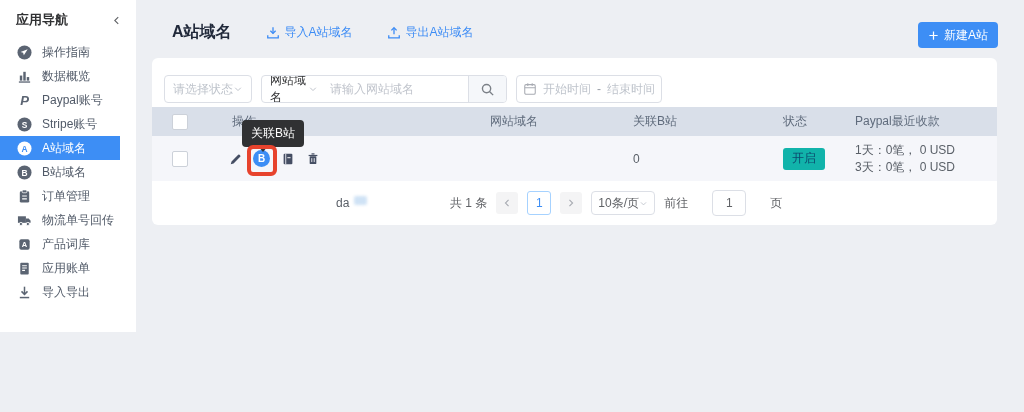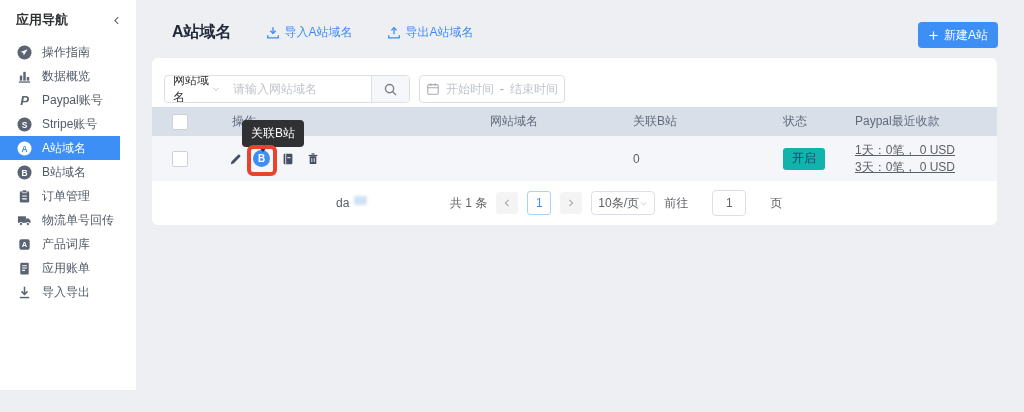--- a/index.html
+++ b/index.html
@@ -1,20 +1,20 @@
 <!DOCTYPE html>
 <html><head>
 <meta charset="utf-8">
 <style>
   html,body{margin:0;padding:0;}
   body{font-family:"Liberation Sans","DejaVu Sans",sans-serif;}
   .app{position:relative;width:1024px;height:412px;background:#edeff3;overflow:hidden;font-size:12px;color:#606266;}
 
   
-  .sidebar{position:absolute;left:0;top:0;width:136px;height:390px;background:#fff;}
+  .sidebar{position:absolute;left:0;top:0;width:136px;height:332px;background:#fff;}
   .sb-head{display:flex;justify-content:space-between;align-items:center;padding:11px 14px 8px 16px;}
   .sb-title{font-size:13px;font-weight:bold;color:#303133;}
   .sb-collapse{color:#606266;display:flex;cursor:pointer;}
   .sb-nav{margin-top:3px;}
   .sb-item{display:flex;align-items:center;gap:10px;height:24px;padding-left:17px;width:103px;color:#515a68;cursor:pointer;}
   .sb-item .ic{width:15px;height:15px;display:flex;align-items:center;justify-content:center;color:#5b6472;flex:none;}
   .sb-item.active{background:#3d8ef5;color:#fff;}
   .sb-item.active .ic{color:#fff;}
   svg .cl{fill:#fff;}
   .sb-item.active svg .cl{fill:#3d8ef5;}
@@ -48,21 +48,21 @@
   .trow{position:absolute;left:0;top:78px;width:845px;height:45px;background:#f5f6fa;color:#5a6068;}
   .cell{position:absolute;top:0;height:100%;display:flex;align-items:center;}
   .c-cb{left:20px;} .c-ops{left:80px;} .c-name{left:184px;margin-top:44px;} .c-domain{left:338px;}
   .c-linked{left:481px;} .c-status{left:631px;} .c-paypal{left:703px;}
   .cb{width:14px;height:14px;background:#fff;border:1px solid #ccd1d9;border-radius:2px;cursor:pointer;}
   .trow .c-ops{left:76px;gap:10px;}
   .act{display:flex;align-items:center;justify-content:center;width:15px;height:16px;color:#454e63;cursor:pointer;}
   .b-circle{width:17px;height:17px;border-radius:50%;background:#3d8ef5;color:#fff;font-size:10px;font-weight:bold;display:flex;align-items:center;justify-content:center;cursor:pointer;}
   .blur-blob{display:inline-block;border-radius:2px;filter:blur(1.5px);margin-left:5px;}
   .tag{min-width:42px;height:22px;padding:0 8px;box-sizing:border-box;background:#11b3aa;border-radius:3px;color:#0c4a6e;display:flex;align-items:center;justify-content:center;}
-  .paypal-lines{line-height:17px;text-decoration:underline;}
+  .paypal-lines{line-height:17px;}
 
   
   .pager{position:absolute;left:298px;top:133px;height:24px;display:flex;align-items:center;gap:9px;}
   .pg-btn{width:22px;height:22px;border-radius:3px;background:#f4f4f5;border:none;display:flex;align-items:center;justify-content:center;color:#a8abb2;cursor:pointer;}
   .pg-page{width:22px;height:22px;border-radius:3px;background:#fff;border:1px solid #a6d2ff;color:#3d8ef5;display:flex;align-items:center;justify-content:center;cursor:pointer;}
   .pg-size{width:64px;height:24px;padding:0 6px;justify-content:space-between;color:#606266;cursor:pointer;}
   .pg-goto input{width:28px;height:22px;border:1px solid #dcdfe6;border-radius:4px;text-align:center;font-size:12px;color:#606266;outline:none;}
   .pg-goto{display:flex;align-items:center;gap:24px;}
 
   
@@ -220,20 +220,28 @@
         <svg width="11" height="11" viewBox="0 0 16 16">
           <path d="M8 2v12M2 8h12" stroke="#fff" stroke-width="1.8"></path>
         </svg>
       </span>
     <span>新建A站</span>
   </button>
 
   <section class="card">
 
     <div class="filters">
+      <div class="box sel-status">
+        <span>请选择状态</span>
+        <span class="chev">
+            <svg width="10" height="10" viewBox="0 0 16 16">
+              <path d="M3.5 6l4.5 4.5L12.5 6" fill="none" stroke="currentColor" stroke-width="1.6"></path>
+            </svg>
+          </span>
+      </div>
       <div class="box compound">
         <div class="field-sel">
           <span>网站域名</span>
           <span class="chev">
               <svg width="10" height="10" viewBox="0 0 16 16">
                 <path d="M3.5 6l4.5 4.5L12.5 6" fill="none" stroke="currentColor" stroke-width="1.6"></path>
               </svg>
             </span>
         </div>
         <input type="text" placeholder="请输入网站域名" style="">

